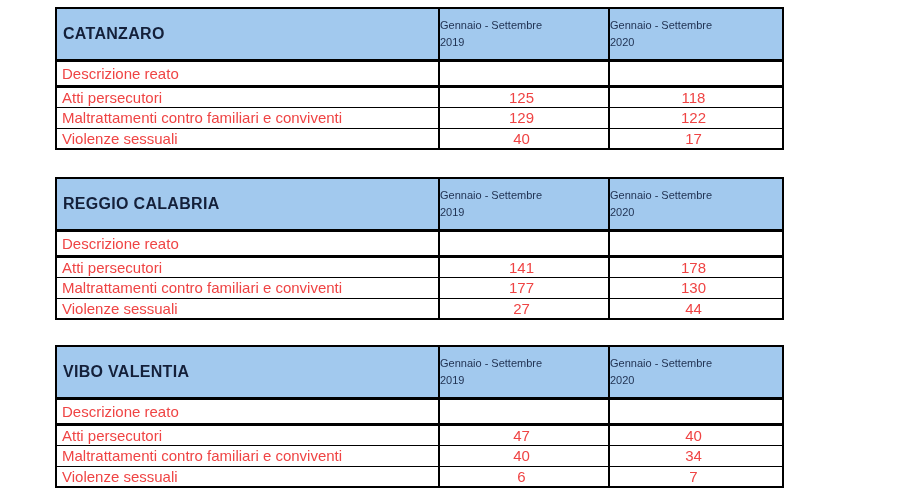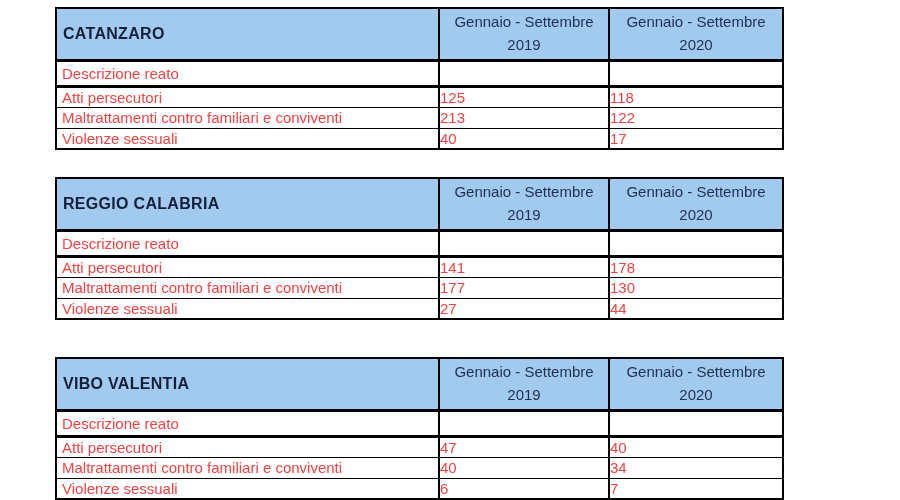--- a/index.html
+++ b/index.html
@@ -18,21 +18,21 @@
     position: absolute;
     left: 55px;
     width: 727px;
     border-collapse: collapse;
     table-layout: fixed;
     background: #ffffff;
     border: 2px solid #000000;
   }
   #table-1 { top: 7px; }
   #table-2 { top: 177px; }
-  #table-3 { top: 357px; }
+  #table-3 { top: 345px; }
 
   table.stat th, table.stat td {
     border: 2px solid #000000;
     overflow: hidden;
     white-space: nowrap;
   }
 
   tr.head th {
     background: #A2C9EE;
     border-bottom: 3px solid #000000;
@@ -42,42 +42,42 @@
   th.title-cell {
     text-align: left;
     padding-left: 6px;
     font-size: 16px;
     font-weight: bold;
     color: #14203A;
     letter-spacing: 0.3px;
   }
   th.period-cell {
     font-weight: normal;
-    font-size: 15px;
+    font-size: 11px;
     line-height: 1.5;
     color: #1F3050;
-    text-align: center;
+    text-align: left;
   }
 
   tr.desc td {
     height: 26px;
     border-bottom: 3px solid #000000;
   }
   tr.data td {
     height: 21px;
     border-top-width: 1.5px;
     border-bottom-width: 1.5px;
   }
   td {
     font-size: 15px;
     color: #ef4444;
     vertical-align: middle;
   }
   td.lab { text-align: left;  padding-left: 5px; }
-  td.val { text-align: left; padding-right: 5px; }
+  td.val { text-align: center; padding-right: 5px; }
 </style>
 </head>
 <body>
 
 <div class="page">
 
   <table class="stat" id="table-1">
     <colgroup>
         <col style="width:383px">
         <col style="width:170px">
@@ -100,21 +100,21 @@
         <td class="val"></td>
         <td class="val"></td>
       </tr>
       <tr class="data">
         <td class="lab">Atti persecutori</td>
         <td class="val">125</td>
         <td class="val">118</td>
       </tr>
       <tr class="data">
         <td class="lab">Maltrattamenti contro familiari e conviventi</td>
-        <td class="val">213</td>
+        <td class="val">129</td>
         <td class="val">122</td>
       </tr>
       <tr class="data">
         <td class="lab">Violenze sessuali</td>
         <td class="val">40</td>
         <td class="val">17</td>
       </tr>
     </tbody>
   </table>
 

